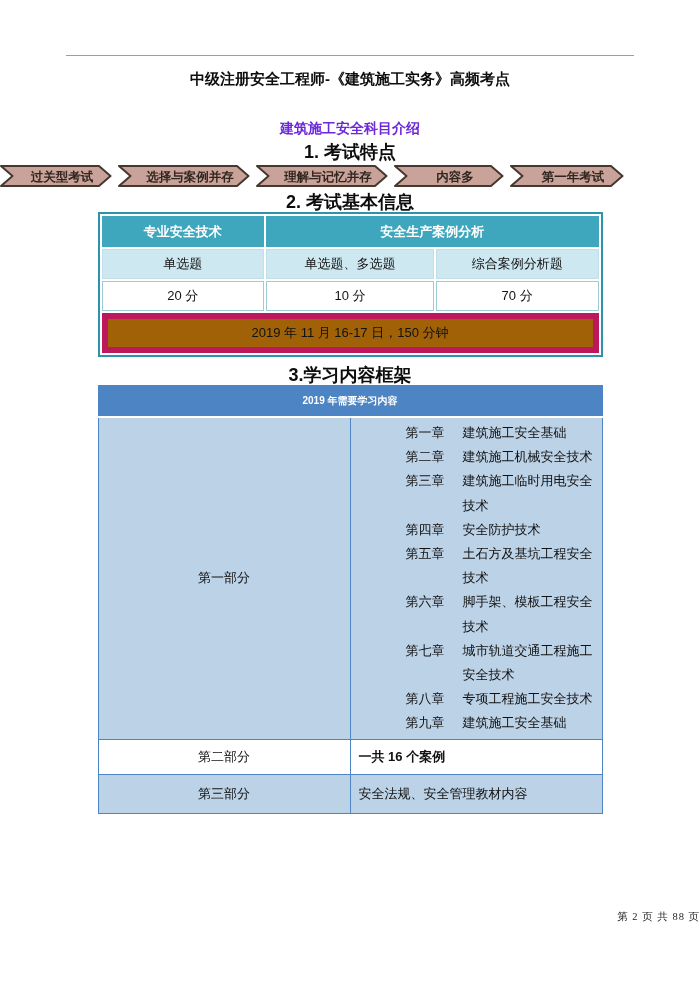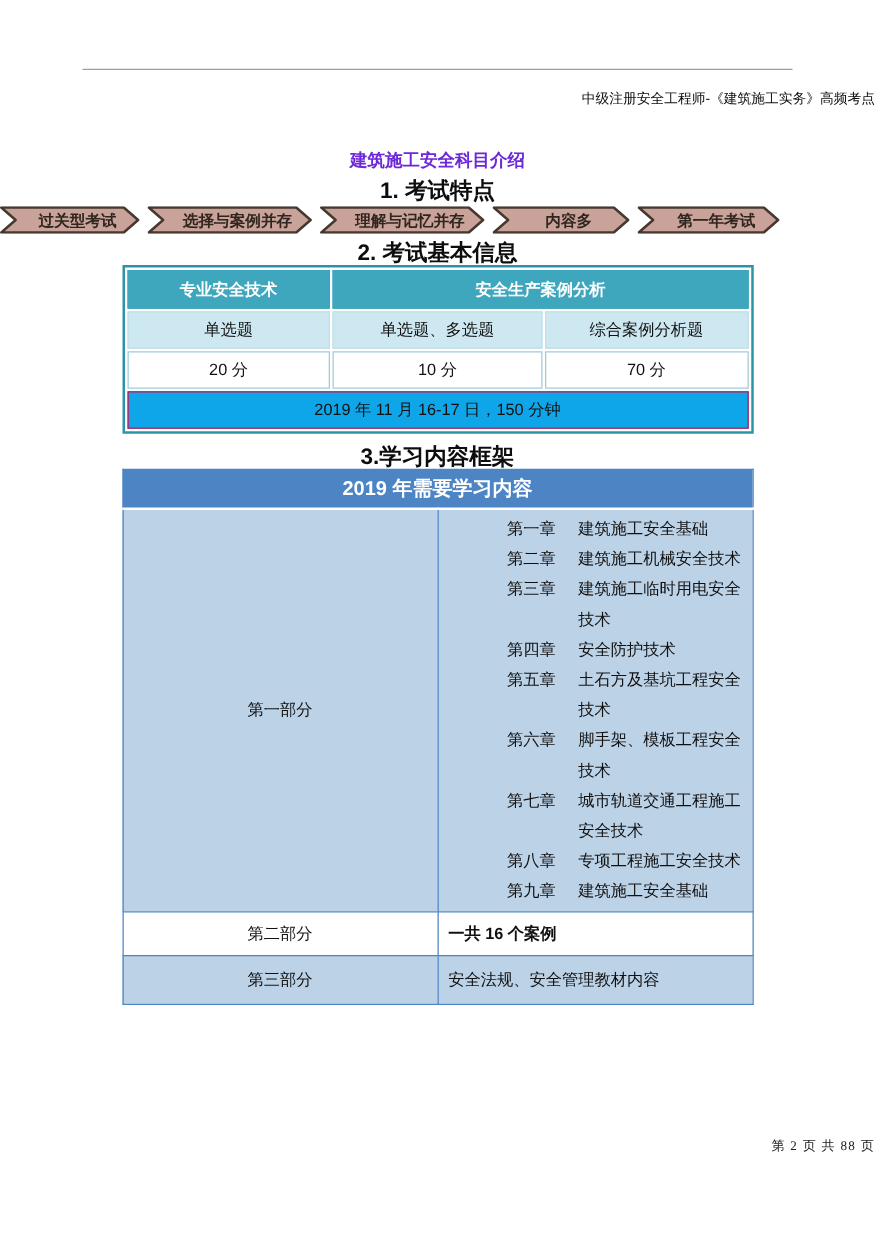--- a/index.html
+++ b/index.html
@@ -11,22 +11,22 @@
     color:#111111;
     overflow:hidden;
   }
   .top-rule {
     position:absolute; top:55px; left:66px;
     width:568px; height:1px;
     background:#8fa3a6;
   }
   .doc-title {
     margin:0; padding-top:70px;
-    text-align:right;
-    font-size:11px; font-weight:normal; color:#0d0d0d;
+    text-align:center;
+    font-size:15px; font-weight:bold; color:#0d0d0d;
     line-height:18px;
   }
   .blue-heading {
     margin:32px 0 0;
     text-align:center;
     font-size:14px; font-weight:bold;
     color:#6d28d9;
     line-height:17px;
   }
   .sec-heading {
@@ -59,30 +59,30 @@
     background:#3FA7BD; color:#ffffff;
     font-size:13px; font-weight:bold;
     height:27px; text-align:center;
     border:1px solid #3FA7BD;
   }
   .exam-table td {
     font-size:13px; text-align:center; height:26px; color:#111;
   }
   .row-types td  { background:#CEE8F1; border:1px solid #BFDFE9; }
   .row-scores td { background:#ffffff; border:1px solid #9FCBD8; }
-  .row-date td   { background:#0ea5e9; border:1px solid #be185d; }
+  .row-date td   { background:#a16207; border:6px solid #be185d; }
   
   .study-table {
     width:505px; margin:2px auto 0;
     border-collapse:collapse;
     table-layout:fixed;
   }
   .study-table th {
     background:#4D84C4; color:#ffffff;
-    font-size:16px; font-weight:bold;
+    font-size:10px; font-weight:bold;
     height:28px; text-align:center;
     border:1px solid #4D84C4;
     border-bottom:2px solid #ffffff;
   }
   .study-table td {
     border:1px solid #4D84C4;
     font-size:13px; color:#111;
     background:#BCD2E7;
   }
   .study-table td.part-label { width:159px; text-align:center; vertical-align:middle; }

